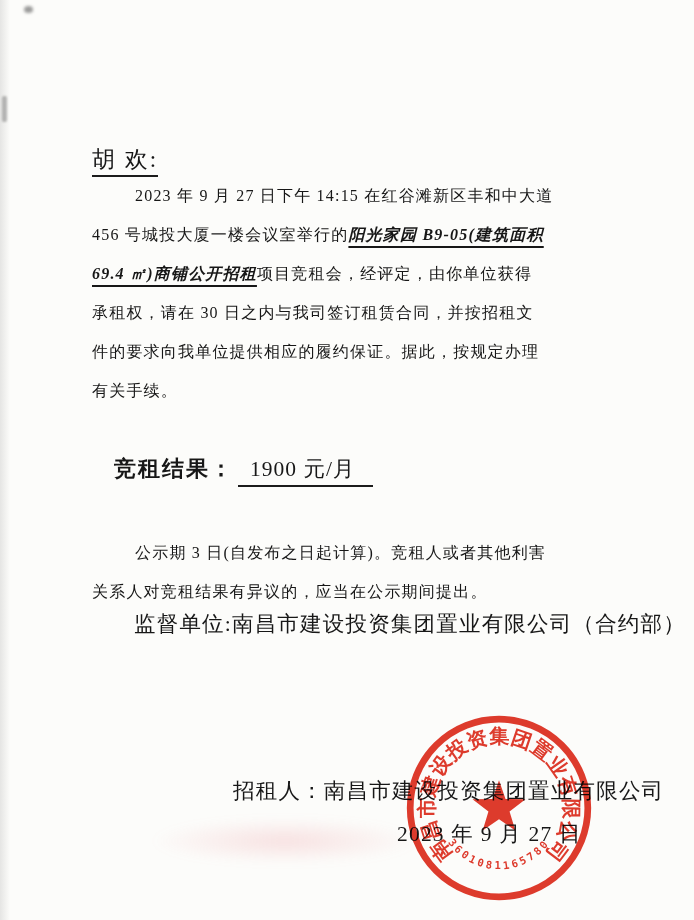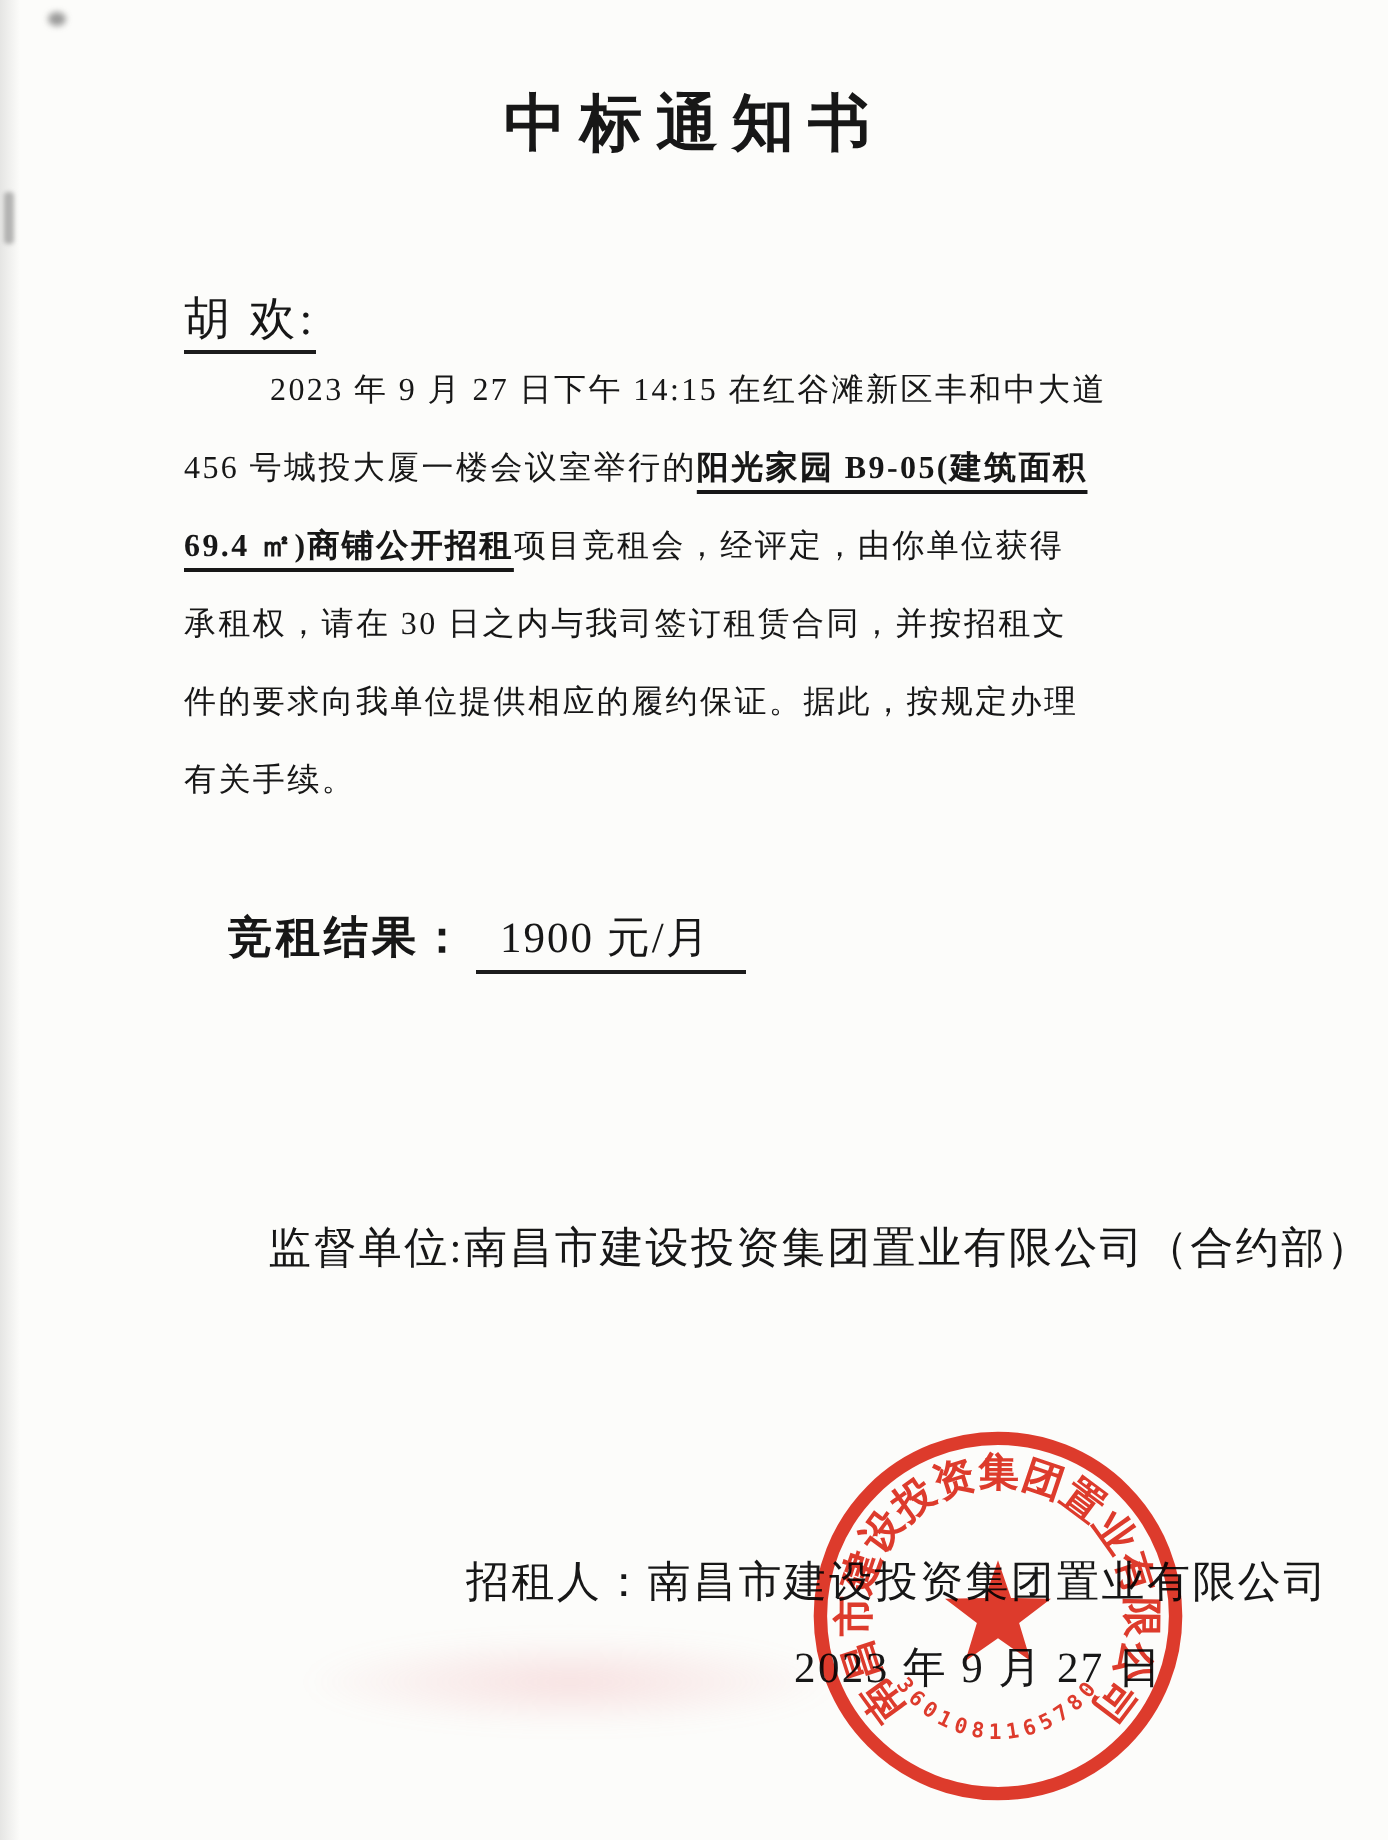--- a/index.html
+++ b/index.html
@@ -20,20 +20,21 @@
   .addressee .ul{border-bottom:2px solid #1c1c1c;padding-bottom:3px;}
   .para{position:absolute;white-space:pre;}
   .para .line{height:39px;line-height:39px;font-size:16px;letter-spacing:1.2px;white-space:pre;}
   .para .line.indent{text-indent:43px;}
   .seg-normal{font-weight:400;}
   .seg-bold-underline{
     font-weight:700;
     text-decoration:underline;
     text-decoration-thickness:2px;
     text-underline-offset:6px;
+    font-style:italic;
   }
   #body-para{left:92px;top:176px;}
   #notice-para{left:92px;top:533px;}
   .result-line{
     position:absolute;left:92px;top:428px;font-size:22px;white-space:pre;
   }
   .result-label{font-weight:700;letter-spacing:2px;}
   .result-value{
     display:inline-block;font-size:21.5px;letter-spacing:1px;
     border-bottom:2px solid #1c1c1c;padding:0 18px 2px 12px;margin-left:4px;
@@ -64,30 +65,30 @@
 </head>
 <body>
 
 <div class="page">
 
   <div class="artifact edge-shade"></div>
   <div class="artifact edge-tick"></div>
   <div class="artifact corner-speck"></div>
   <div class="artifact pink-smudge"></div>
 
-  <div class="doc-title">中标通知书</div>
 
   <div class="addressee"><span class="ul">胡 欢:</span></div>
 
   <div class="para" id="body-para"><div class="line indent"><span class="seg-normal">2023 年 9 月 27 日下午 14:15 在红谷滩新区丰和中大道</span></div><div class="line"><span class="seg-normal">456 号城投大厦一楼会议室举行的</span><span class="seg-bold-underline">阳光家园 B9-05(建筑面积</span></div><div class="line"><span class="seg-bold-underline">69.4 ㎡)商铺公开招租</span><span class="seg-normal">项目竞租会，经评定，由你单位获得</span></div><div class="line"><span class="seg-normal">承租权，请在 30 日之内与我司签订租赁合同，并按招租文</span></div><div class="line"><span class="seg-normal">件的要求向我单位提供相应的履约保证。据此，按规定办理</span></div><div class="line"><span class="seg-normal">有关手续。</span></div></div>
 
   <div class="result-line">
     <span class="result-label">竞租结果：</span><span class="result-value">1900 元/月</span>
   </div>
 
+  <div class="para" id="notice-para"><div class="line indent"><span class="seg-normal">公示期 3 日(自发布之日起计算)。竞租人或者其他利害</span></div><div class="line"><span class="seg-normal">关系人对竞租结果有异议的，应当在公示期间提出。</span></div></div>
 
   <div class="single-line" id="supervisor-line">监督单位:南昌市建设投资集团置业有限公司（合约部）</div>
   <div class="single-line" id="lessor-line">招租人：南昌市建设投资集团置业有限公司</div>
   <div class="single-line" id="date-line">2023 年 9 月 27 日</div>
 
   <div class="seal">
     <svg viewBox="0 0 200 200">
       <defs>
         <path id="ringArc" d="M 51.9 148.1 A 68 68 0 1 1 148.1 148.1" fill="none"></path>
         <path id="numArc" d="M 42 127.1 A 64 64 0 0 0 158 127.1" fill="none"></path>

